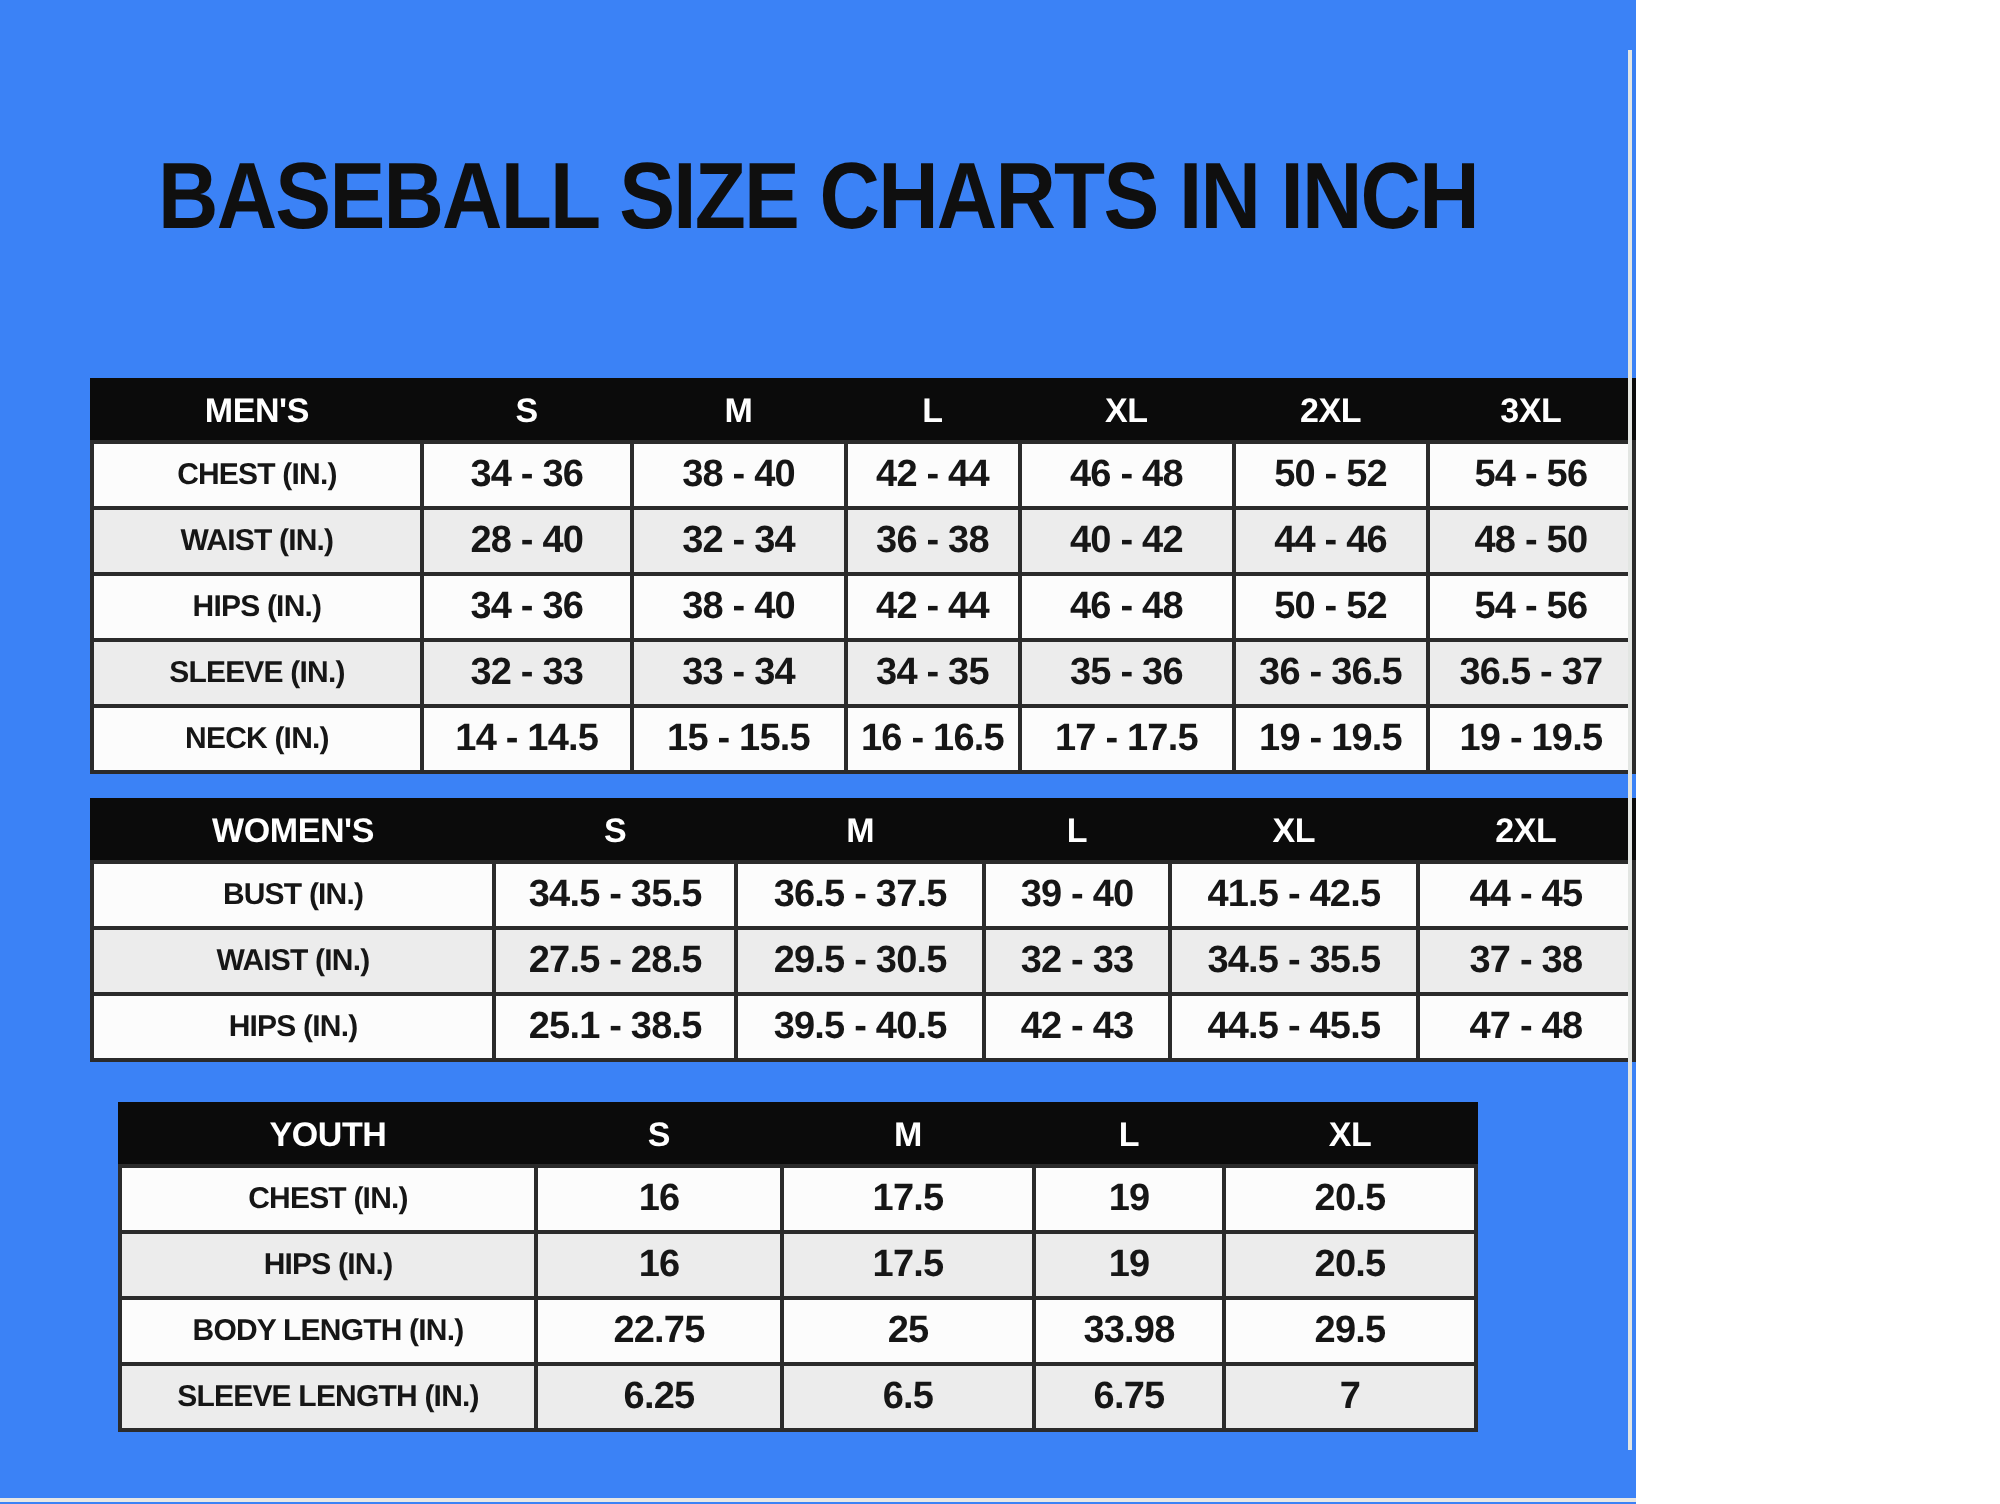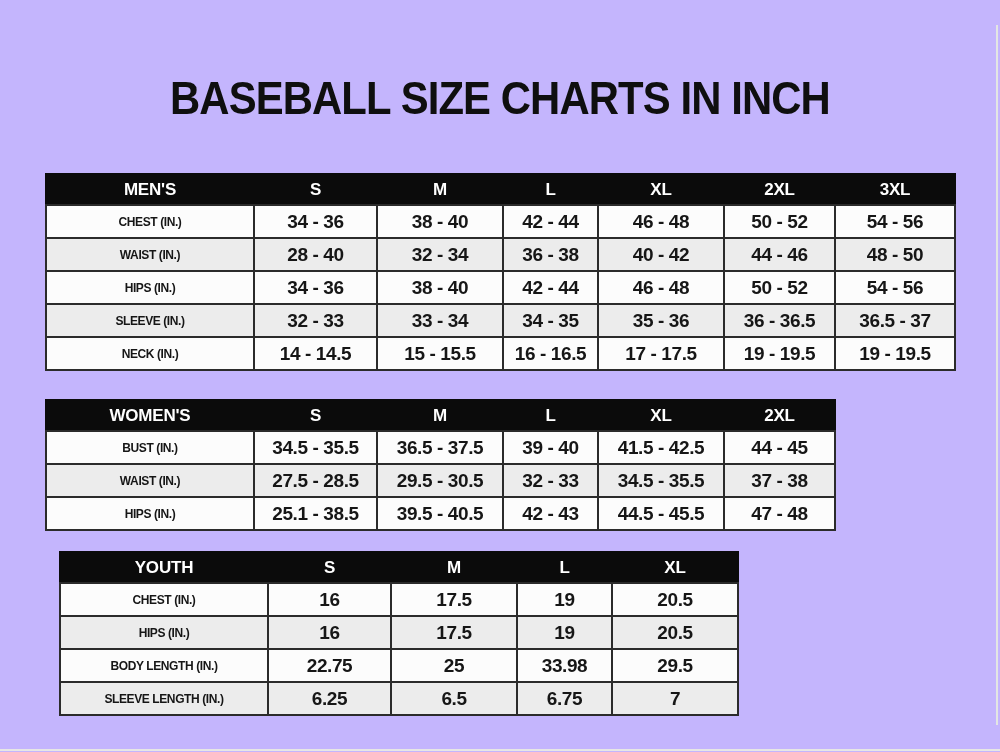--- a/index.html
+++ b/index.html
@@ -3,23 +3,23 @@
 <meta charset="utf-8">
 <style>
   html, body {
     margin: 0;
     padding: 0;
     background: #ffffff;
     font-family: "Liberation Sans", sans-serif;
   }
   .page {
     position: relative;
-    width: 1000px;
+    width: 818px;
     height: 752px;
-    background: #c4b5fd;
+    background: #3b82f6;
     overflow: hidden;
   }
   .page-title {
     position: absolute;
     top: 70px;
     left: 0;
     width: 100%;
     margin: 0;
     text-align: center;
     font-size: 47px;
@@ -53,31 +53,31 @@
     border-color: var(--header-bg, #0b0b0b);
     border-bottom-color: var(--border-color, #2b2b2b);
   }
   .size-table td {
     height: 31px;
     font-weight: 700;
     color: var(--text-color, #161616);
     background: #fcfcfc;
     letter-spacing: -0.4px;
   }
-  .size-table td.label-cell { font-size: 12px; }
+  .size-table td.label-cell { font-size: 15px; }
   .size-table td.value-cell { font-size: 19px; }
   .size-table tr.stripe td { background: var(--stripe-color, #ececec); }
   .col-label { width: 208px; }
   .col-s     { width: 123px; }
   .col-m     { width: 126px; }
   .col-l     { width: 95px;  }
   .col-xl    { width: 126px; }
   .col-x2l   { width: 111px; }
   .col-x3l   { width: 120px; }
-  .table-mens   { top: 173px; }
+  .table-mens   { top: 189px; }
   .table-womens { top: 399px; padding-left: 44px; }
   .table-youth  { top: 551px; margin-left: 14px; }
   .scan-edge-right {
     position: absolute;
     top: 25px;
     right: 2px;
     width: 2px;
     height: 700px;
     background: #e3e6e3;
   }

